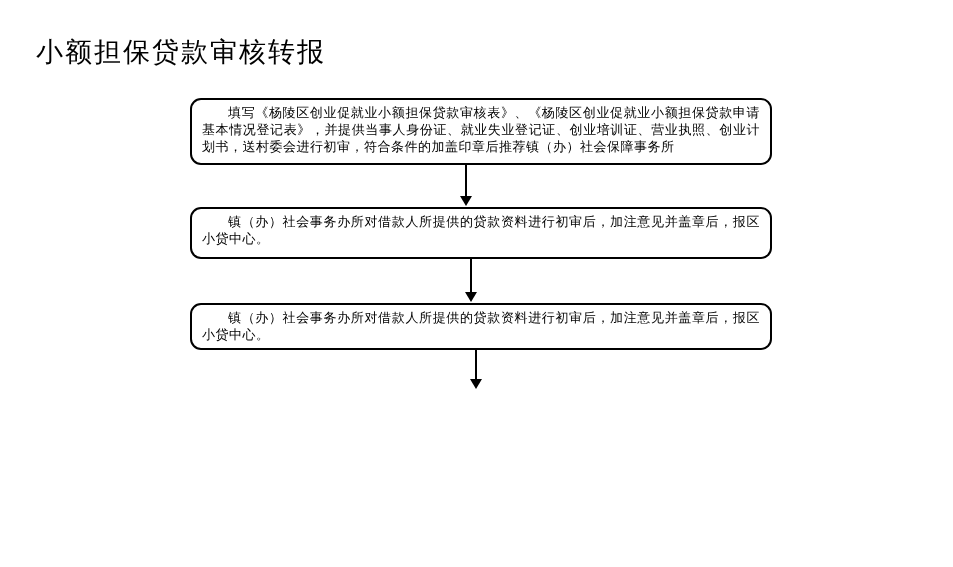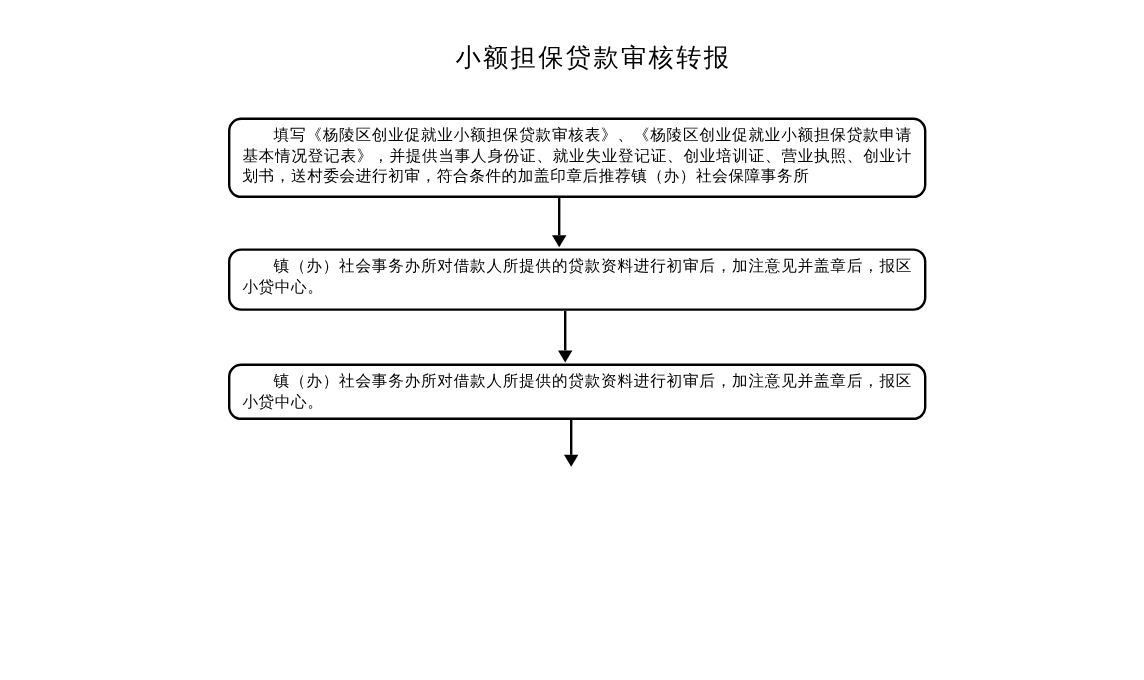--- a/index.html
+++ b/index.html
@@ -9,22 +9,22 @@
     font-family: "Liberation Serif", "DejaVu Serif", serif;
     color: #000000;
     overflow: hidden;
   }
   .page { position: relative; width: 953px; height: 567px; background: #ffffff; }
 
   .title {
     position: absolute;
     left: 0; right: 0;
     top: 34px;
-    text-align: center;
-    font-size: 21px;
+    text-align: left;
+    font-size: 27px;
     font-weight: normal;
     letter-spacing: 2px;
     margin-left: 36px;
   }
 
   .box {
     position: absolute;
     left: 190px;
     width: 582px;
     border: 2px solid #000000;

